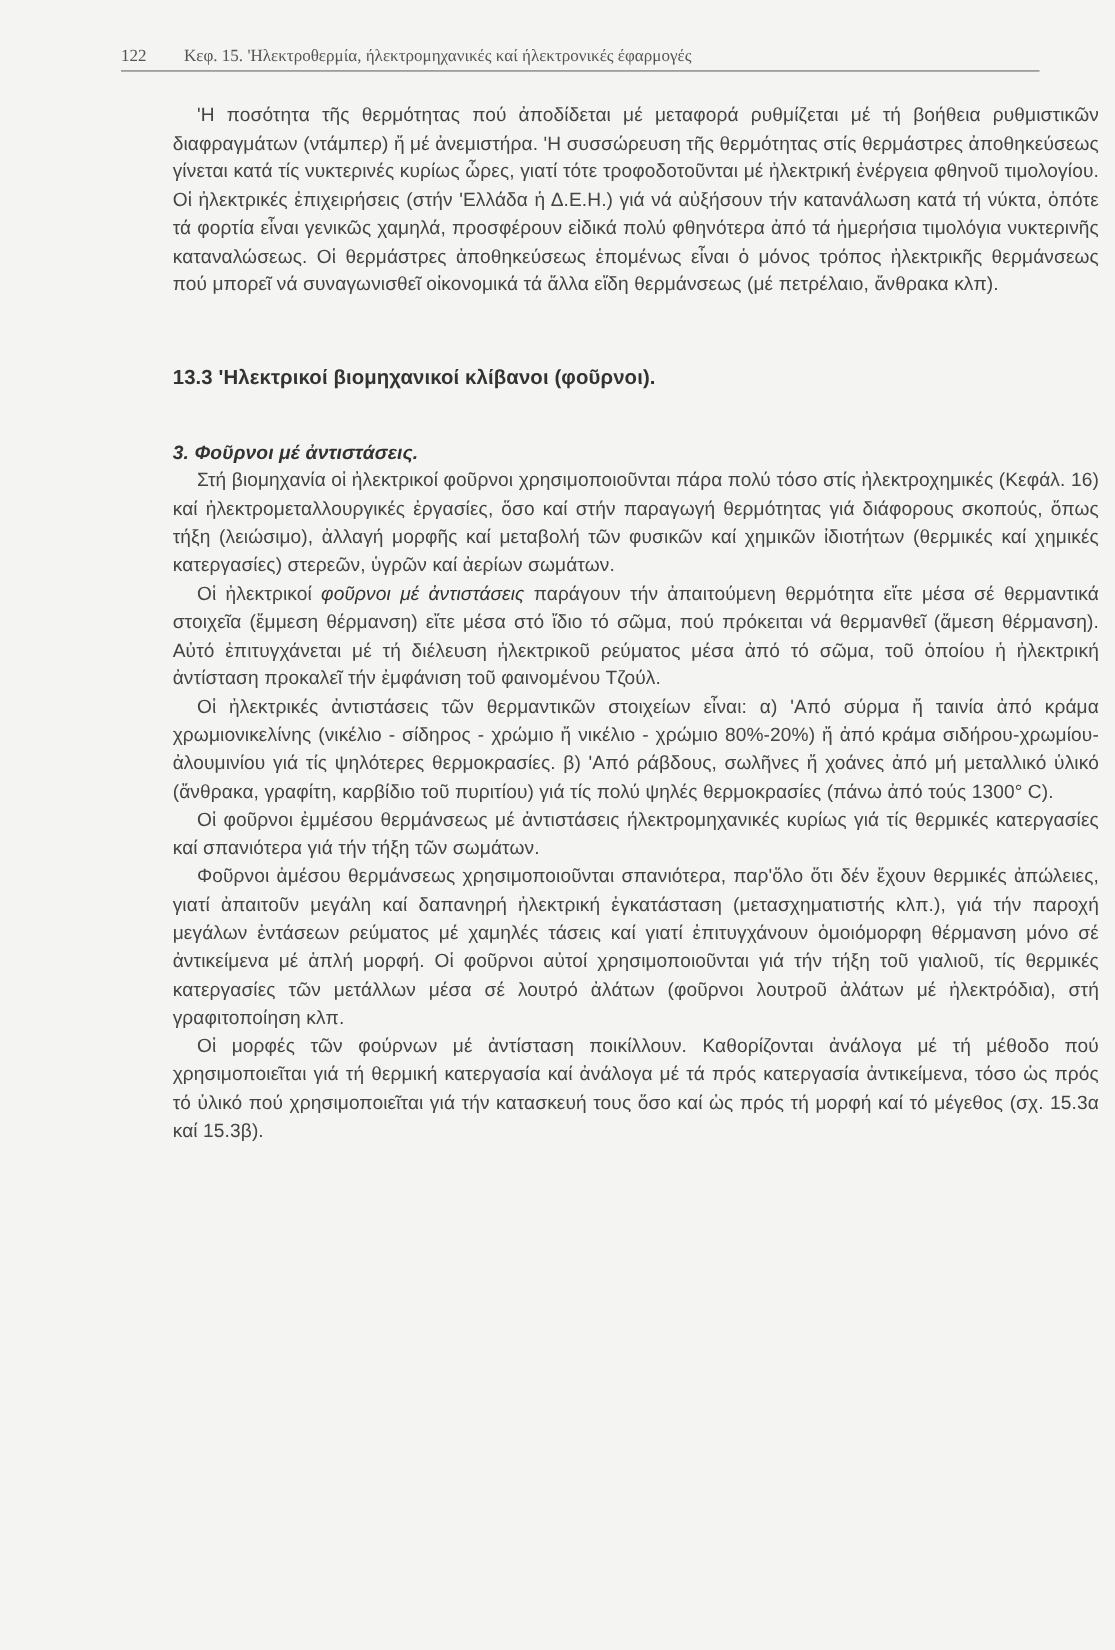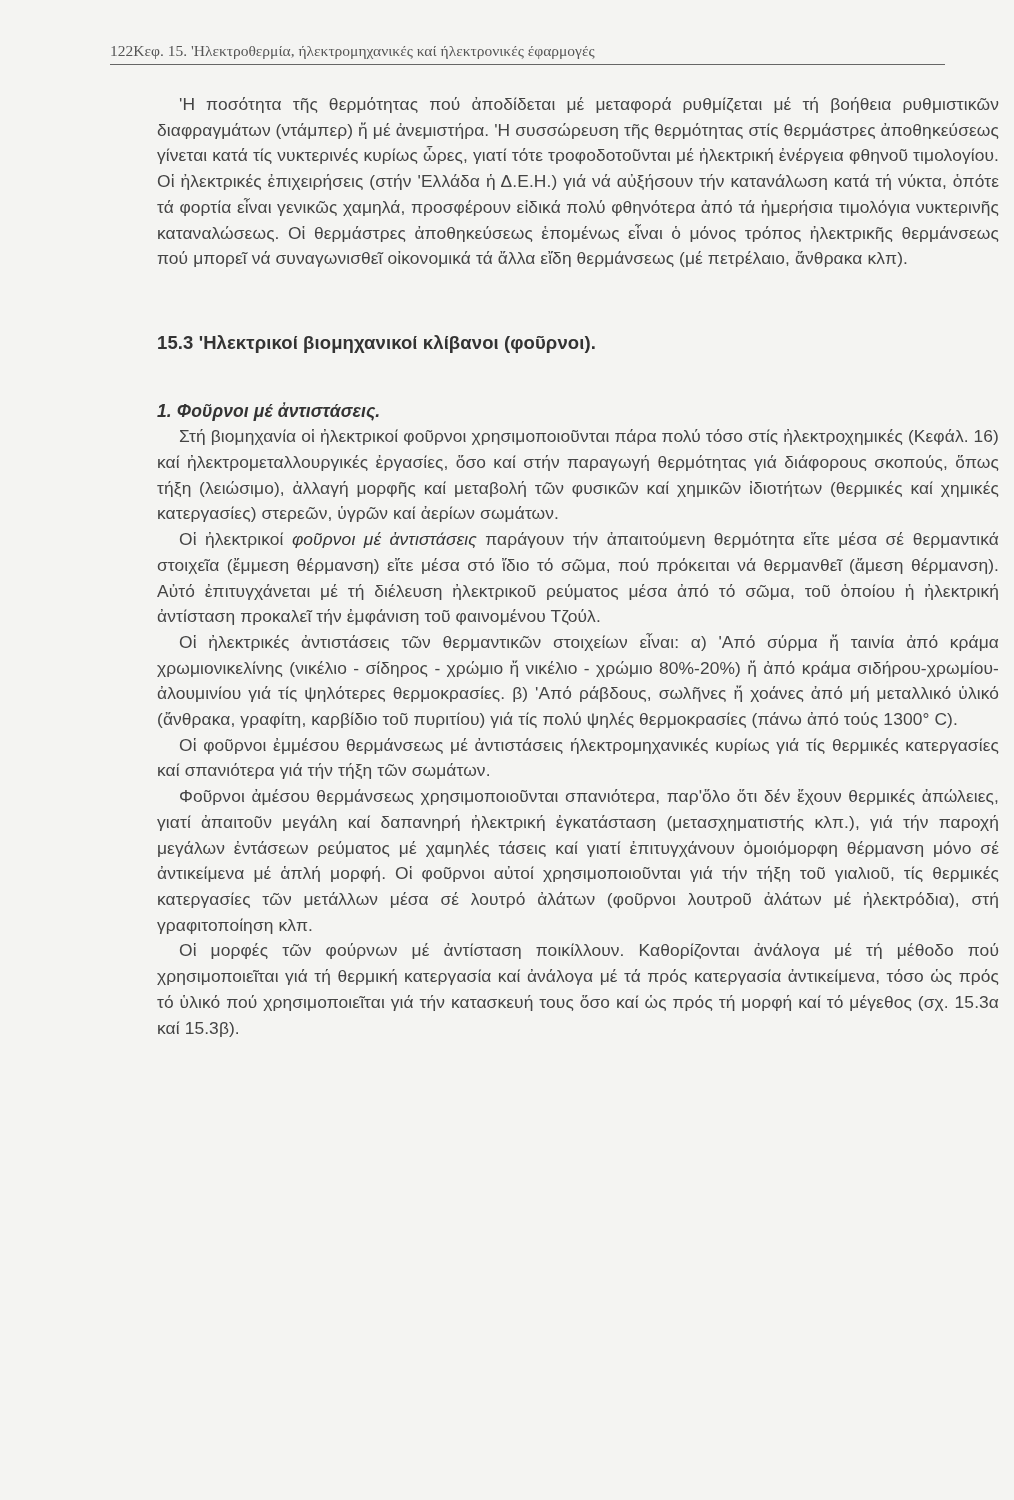--- a/index.html
+++ b/index.html
@@ -10,21 +10,21 @@
     font-family: "Liberation Sans", sans-serif;
     position: relative;
     overflow: hidden;
   }
   .header {
     position: absolute; left: 110px; top: 42px; width: 835px;
     border-bottom: 1.5px solid #666;
     padding-bottom: 4px;
     font-family: "Liberation Serif", serif;
     font-size: 15.5px; color: #555;
-    display: flex; 
+    display: flex; gap: 34px;
   }
   .content {
     position: absolute; left: 110px; top: 92px; width: 842px;
     font-size: 17.4px; line-height: 25.7px;
     letter-spacing: 0.1px;
     margin-left: 47px;
   }
   .content p { margin: 0; text-align: justify; text-indent: 22px; }
   .section-title {
     font-weight: bold; font-size: 18.5px; color: #333;
@@ -40,22 +40,22 @@
 <body>
 
 <div class="header">
   <span>122</span>
   <span>Κεφ. 15. 'Ηλεκτροθερμία, ήλεκτρομηχανικές καί ήλεκτρονικές έφαρμογές</span>
 </div>
 
 <div class="content">
   <p>'Η ποσότητα τῆς θερμότητας πού ἀποδίδεται μέ μεταφορά ρυθμίζεται μέ τή βοήθεια ρυθμιστικῶν διαφραγμάτων (ντάμπερ) ἤ μέ ἀνεμιστήρα. 'Η συσσώρευση τῆς θερμότητας στίς θερμάστρες ἀποθηκεύσεως γίνεται κατά τίς νυκτερινές κυρίως ὧρες, γιατί τότε τροφοδοτοῦνται μέ ἠλεκτρική ἐνέργεια φθηνοῦ τιμολογίου. Οἱ ἠλεκτρικές ἐπιχειρήσεις (στήν 'Ελλάδα ἡ Δ.Ε.Η.) γιά νά αὐξήσουν τήν κατανάλωση κατά τή νύκτα, ὁπότε τά φορτία εἶναι γενικῶς χαμηλά, προσφέρουν εἰδικά πολύ φθηνότερα ἀπό τά ἡμερήσια τιμολόγια νυκτερινῆς καταναλώσεως. Οἱ θερμάστρες ἀποθηκεύσεως ἑπομένως εἶναι ὁ μόνος τρόπος ἠλεκτρικῆς θερμάνσεως πού μπορεῖ νά συναγωνισθεῖ οἰκονομικά τά ἄλλα εἴδη θερμάνσεως (μέ πετρέλαιο, ἄνθρακα κλπ).</p>
 
-  <p class="section-title">15.3 'Ηλεκτρικοί βιομηχανικοί κλίβανοι (φοῦρνοι).</p>
-  <p class="sub-title">1. Φοῦρνοι μέ ἀντιστάσεις.</p>
+  <p class="section-title">13.3 'Ηλεκτρικοί βιομηχανικοί κλίβανοι (φοῦρνοι).</p>
+  <p class="sub-title">3. Φοῦρνοι μέ ἀντιστάσεις.</p>
 
   <p>Στή βιομηχανία οἱ ἠλεκτρικοί φοῦρνοι χρησιμοποιοῦνται πάρα πολύ τόσο στίς ἠλεκτροχημικές (Κεφάλ. 16) καί ἠλεκτρομεταλλουργικές ἐργασίες, ὅσο καί στήν παραγωγή θερμότητας γιά διάφορους σκοπούς, ὅπως τήξη (λειώσιμο), ἀλλαγή μορφῆς καί μεταβολή τῶν φυσικῶν καί χημικῶν ἰδιοτήτων (θερμικές καί χημικές κατεργασίες) στερεῶν, ὑγρῶν καί ἀερίων σωμάτων.</p>
   <p><span>Οἱ ἠλεκτρικοί </span><span class="emph">φοῦρνοι μέ ἀντιστάσεις</span><span> </span><span>παράγουν τήν ἀπαιτούμενη θερμότητα εἴτε μέσα σέ θερμαντικά στοιχεῖα (ἔμμεση θέρμανση) εἴτε μέσα στό ἴδιο τό σῶμα, πού πρόκειται νά θερμανθεῖ (ἄμεση θέρμανση). Αὐτό ἐπιτυγχάνεται μέ τή διέλευση ἠλεκτρικοῦ ρεύματος μέσα ἀπό τό σῶμα, τοῦ ὁποίου ἡ ἠλεκτρική ἀντίσταση προκαλεῖ τήν ἐμφάνιση τοῦ φαινομένου Τζούλ.</span></p>
   <p>Οἱ ἠλεκτρικές ἀντιστάσεις τῶν θερμαντικῶν στοιχείων εἶναι: α) 'Από σύρμα ἤ ταινία ἀπό κράμα χρωμιονικελίνης (νικέλιο - σίδηρος - χρώμιο ἤ νικέλιο - χρώμιο 80%-20%) ἤ ἀπό κράμα σιδήρου-χρωμίου-ἀλουμινίου γιά τίς ψηλότερες θερμοκρασίες. β) 'Από ράβδους, σωλῆνες ἤ χοάνες ἀπό μή μεταλλικό ὑλικό (ἄνθρακα, γραφίτη, καρβίδιο τοῦ πυριτίου) γιά τίς πολύ ψηλές θερμοκρασίες (πάνω ἀπό τούς 1300° C).</p>
   <p>Οἱ φοῦρνοι ἐμμέσου θερμάνσεως μέ ἀντιστάσεις ήλεκτρομηχανικές κυρίως γιά τίς θερμικές κατεργασίες καί σπανιότερα γιά τήν τήξη τῶν σωμάτων.</p>
   <p>Φοῦρνοι ἀμέσου θερμάνσεως χρησιμοποιοῦνται σπανιότερα, παρ'ὅλο ὅτι δέν ἔχουν θερμικές ἀπώλειες, γιατί ἀπαιτοῦν μεγάλη καί δαπανηρή ἠλεκτρική ἐγκατάσταση (μετασχηματιστής κλπ.), γιά τήν παροχή μεγάλων ἐντάσεων ρεύματος μέ χαμηλές τάσεις καί γιατί ἐπιτυγχάνουν ὁμοιόμορφη θέρμανση μόνο σέ ἀντικείμενα μέ ἁπλή μορφή. Οἱ φοῦρνοι αὐτοί χρησιμοποιοῦνται γιά τήν τήξη τοῦ γιαλιοῦ, τίς θερμικές κατεργασίες τῶν μετάλλων μέσα σέ λουτρό ἀλάτων (φοῦρνοι λουτροῦ ἀλάτων μέ ἠλεκτρόδια), στή γραφιτοποίηση κλπ.</p>
   <p>Οἱ μορφές τῶν φούρνων μέ ἀντίσταση ποικίλλουν. Καθορίζονται ἀνάλογα μέ τή μέθοδο πού χρησιμοποιεῖται γιά τή θερμική κατεργασία καί ἀνάλογα μέ τά πρός κατεργασία ἀντικείμενα, τόσο ὡς πρός τό ὑλικό πού χρησιμοποιεῖται γιά τήν κατασκευή τους ὅσο καί ὡς πρός τή μορφή καί τό μέγεθος (σχ. 15.3α καί 15.3β).</p>
 </div>
 
 </body></html>

